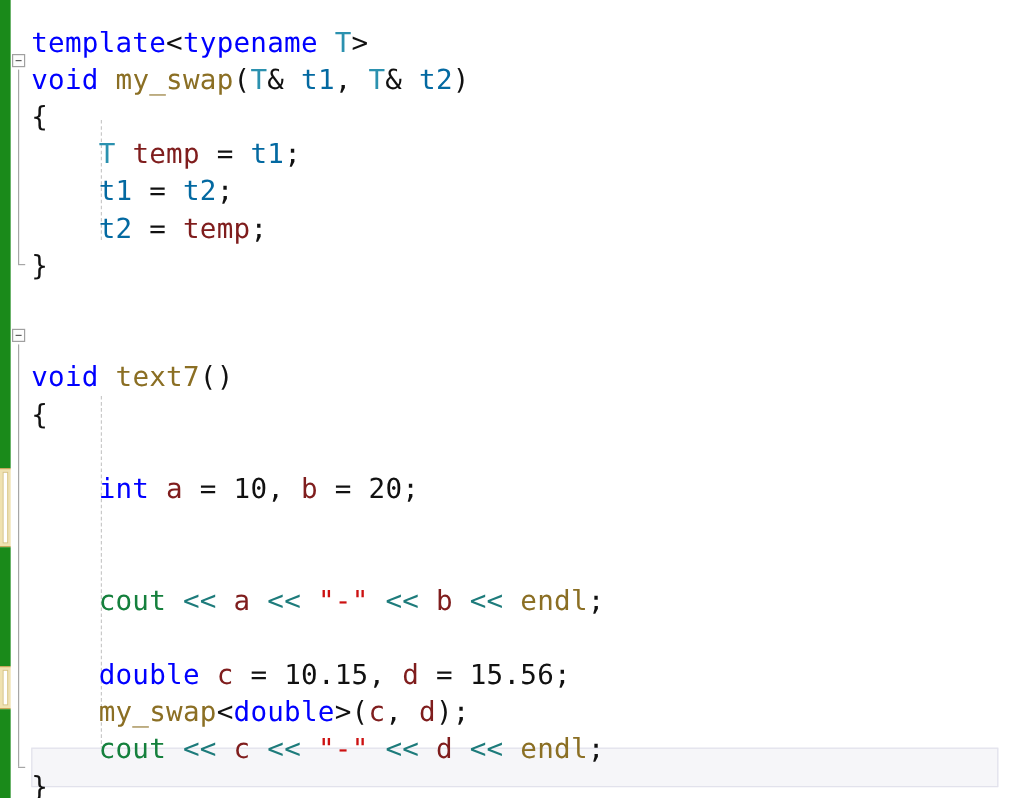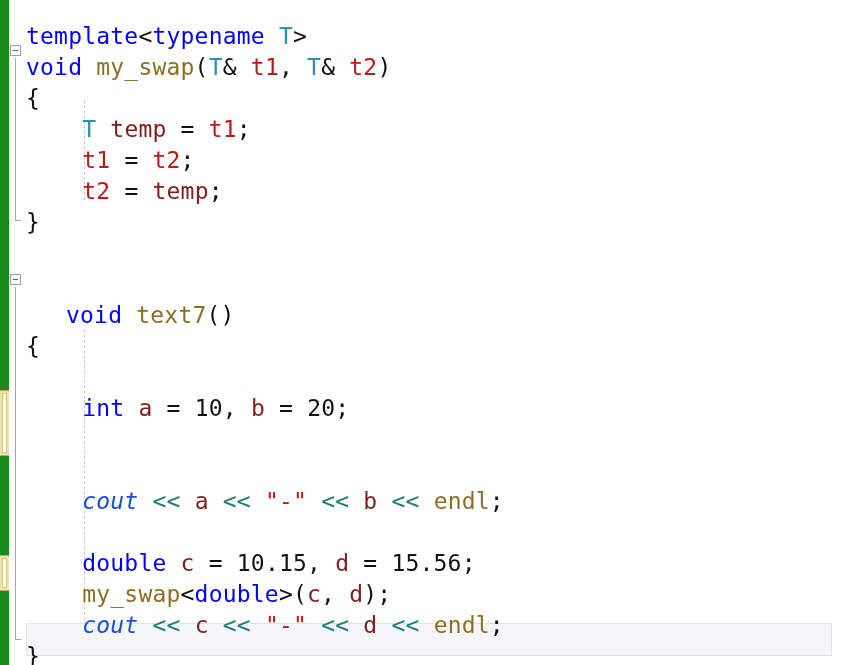--- a/index.html
+++ b/index.html
@@ -116,28 +116,28 @@
     position: absolute;
     border: 1px solid #e2e2ec;
     background: #f6f6f9;
     box-sizing: border-box;
   }
 
   
   .kw     { color: #0000ff; }            
   .type   { color: #2b91af; }            
   .fn     { color: #8b6f24; }            
-  .id     { color: #b91c1c; }            
+  .id     { color: #0369a1; }            
   .loc    { color: #7f1d1d; }            
   .num    { color: #111111; }
   .op     { color: #111111; }
   .str    { color: #cc1111; }            
   .shift  { color: #1d7b7b; }            
   .brace  { color: #111111; }
-  .plain  { color: #1d4ed8; font-style: italic; }
+  .plain  { color: #15803d; }
 
   
   .watermark {
     position: absolute;
     right: 16px;
     bottom: 12px;
     font-family: "DejaVu Sans", "Liberation Sans", sans-serif;
     font-size: 16px;
     color: #c9cdd4;
     letter-spacing: 0.5px;
@@ -177,21 +177,21 @@
   <div class="code" id="code">
       <div class="line" style="top: 5px;"><span class="gut"></span><span class="kw">template</span><span class="op">&lt;</span><span class="kw">typename</span><span class="plain"> </span><span class="type">T</span><span class="op">&gt;</span></div>
       <div class="line" style="top: 36px;"><span class="gut"></span><span class="kw">void</span><span class="plain"> </span><span class="fn">my_swap</span><span class="op">(</span><span class="type">T</span><span class="op">&amp;</span><span class="plain"> </span><span class="id">t1</span><span class="op">, </span><span class="type">T</span><span class="op">&amp;</span><span class="plain"> </span><span class="id">t2</span><span class="op">)</span></div>
       <div class="line" style="top: 67px;"><span class="gut"></span><span class="brace">{</span></div>
       <div class="line" style="top: 98px;"><span class="gut"></span><span class="plain">    </span><span class="type">T</span><span class="plain"> </span><span class="loc">temp</span><span class="plain"> </span><span class="op">=</span><span class="plain"> </span><span class="id">t1</span><span class="op">;</span></div>
       <div class="line" style="top: 129px;"><span class="gut"></span><span class="plain">    </span><span class="id">t1</span><span class="plain"> </span><span class="op">=</span><span class="plain"> </span><span class="id">t2</span><span class="op">;</span></div>
       <div class="line" style="top: 160px;"><span class="gut"></span><span class="plain">    </span><span class="id">t2</span><span class="plain"> </span><span class="op">=</span><span class="plain"> </span><span class="loc">temp</span><span class="op">;</span></div>
       <div class="line" style="top: 191px;"><span class="gut"></span><span class="brace">}</span></div>
       <div class="line" style="top: 222px;"><span class="gut"></span></div>
       <div class="line" style="top: 253px;"><span class="gut"></span></div>
-      <div class="line" style="top: 284px; padding-left: 40px;"><span class="gut"></span><span class="kw">void</span><span class="plain"> </span><span class="fn">text7</span><span class="op">()</span></div>
+      <div class="line" style="top: 284px;"><span class="gut"></span><span class="kw">void</span><span class="plain"> </span><span class="fn">text7</span><span class="op">()</span></div>
       <div class="line" style="top: 315px;"><span class="gut"></span><span class="brace">{</span></div>
       <div class="line" style="top: 346px;"><span class="gut"></span></div>
       <div class="line" style="top: 377px;"><span class="gut"></span><span class="plain">    </span><span class="kw">int</span><span class="plain"> </span><span class="loc">a</span><span class="plain"> </span><span class="op">=</span><span class="plain"> </span><span class="num">10</span><span class="op">, </span><span class="loc">b</span><span class="plain"> </span><span class="op">=</span><span class="plain"> </span><span class="num">20</span><span class="op">;</span></div>
       <div class="line" style="top: 439px;"><span class="gut"></span></div>
       <div class="line" style="top: 470px;"><span class="gut"></span><span class="plain">    </span><span class="plain">cout</span><span class="plain"> </span><span class="shift">&lt;&lt;</span><span class="plain"> </span><span class="loc">a</span><span class="plain"> </span><span class="shift">&lt;&lt;</span><span class="plain"> </span><span class="str">"-"</span><span class="plain"> </span><span class="shift">&lt;&lt;</span><span class="plain"> </span><span class="loc">b</span><span class="plain"> </span><span class="shift">&lt;&lt;</span><span class="plain"> </span><span class="fn">endl</span><span class="op">;</span></div>
       <div class="line" style="top: 501px;"><span class="gut"></span></div>
       <div class="line" style="top: 532px;"><span class="gut"></span><span class="plain">    </span><span class="kw">double</span><span class="plain"> </span><span class="loc">c</span><span class="plain"> </span><span class="op">=</span><span class="plain"> </span><span class="num">10.15</span><span class="op">, </span><span class="loc">d</span><span class="plain"> </span><span class="op">=</span><span class="plain"> </span><span class="num">15.56</span><span class="op">;</span></div>
       <div class="line" style="top: 563px;"><span class="gut"></span><span class="plain">    </span><span class="fn">my_swap</span><span class="op">&lt;</span><span class="kw">double</span><span class="op">&gt;(</span><span class="loc">c</span><span class="op">, </span><span class="loc">d</span><span class="op">);</span></div>
       <div class="line" style="top: 594px;"><span class="gut"></span><span class="plain">    </span><span class="plain">cout</span><span class="plain"> </span><span class="shift">&lt;&lt;</span><span class="plain"> </span><span class="loc">c</span><span class="plain"> </span><span class="shift">&lt;&lt;</span><span class="plain"> </span><span class="str">"-"</span><span class="plain"> </span><span class="shift">&lt;&lt;</span><span class="plain"> </span><span class="loc">d</span><span class="plain"> </span><span class="shift">&lt;&lt;</span><span class="plain"> </span><span class="fn">endl</span><span class="op">;</span></div>
       <div class="line" style="top: 625px;"><span class="gut"></span><span class="brace">}</span></div>

